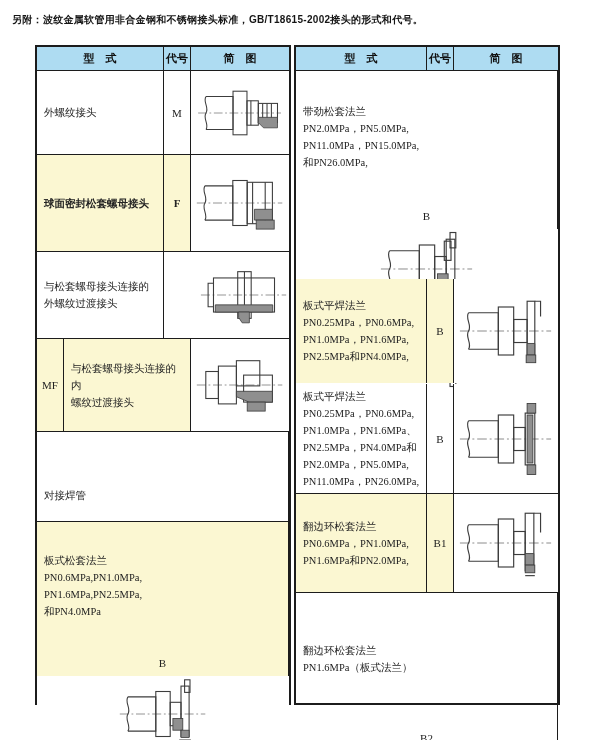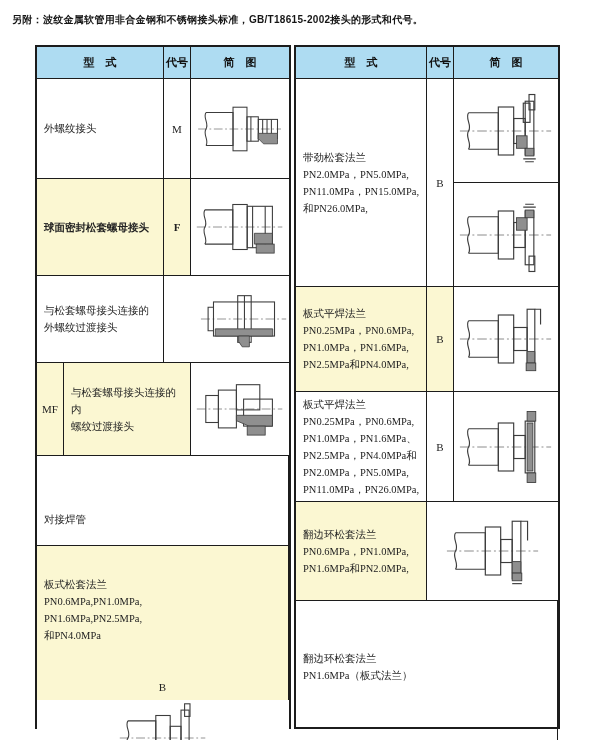--- a/index.html
+++ b/index.html
@@ -12,43 +12,43 @@
     font-size:10px;font-weight:bold;letter-spacing:0.3px;color:#151515;
   }
   .tables{position:absolute;left:35px;top:45px;display:flex;gap:3px;}
   .tbl{border:2px solid #1c1c1c;background:#fff;}
   .tbl-left{width:252px;}
   .tbl-right{width:262px;}
   .tr{display:flex;border-bottom:1px solid #1c1c1c;box-sizing:border-box;}
   .tr:last-child{border-bottom:none;flex-direction:column;}
   .c{border-right:1px solid #1c1c1c;box-sizing:border-box;}
   .c:last-child{border-right:none;}
-  .head{height:32px;}
+  .head{height:24px;}
   .head .c{
     background:#aedcf2;display:flex;align-items:center;justify-content:center;
     font-size:11px;font-weight:bold;color:#111;
   }
   .c-type{
     flex:0 0 127px;display:flex;align-items:center;
     padding:4px 7px;font-size:10.5px;line-height:1.62;
     font-family:"Liberation Serif", serif;white-space:pre-line;color:#222;
   }
   .tbl-right .c-type{flex:0 0 131px;}
   .c-code{
     flex:0 0 27px;display:flex;align-items:center;justify-content:center;
     font-size:11px;font-family:"Liberation Serif", serif;color:#222;
   }
   .c-diag{flex:1;display:flex;flex-direction:column;background:#fff;}
   .half{flex:1;display:flex;align-items:center;justify-content:center;}
   .half + .half{border-top:1px solid #1c1c1c;}
   .y{background:#fbf7d2;}
   
-  .lr0{height:100px;}.lr1{height:97px;font-weight:bold;}.lr2{height:87px;gap:34px;}
+  .lr0{height:84px;}.lr1{height:97px;font-weight:bold;}.lr2{height:87px;gap:34px;}
   .lr3{height:93px;}.lr4{height:90px;flex-direction:column;}.lr5{height:181px;}
-  .rr0{height:208px;}.rr1{height:105px;}.rr2{height:110px;}
+  .rr0{height:208px;flex-direction:column;}.rr1{height:105px;}.rr2{height:110px;}
   .rr3{height:99px;}.rr4{height:106px;}
   
   svg.diag{display:block;}
   .ln{fill:none;stroke:#3c3c3c;stroke-width:1.2;}
   .cl{stroke:#6a6a6a;stroke-width:0.8;stroke-dasharray:10 3 2 3;fill:none;}
   .g{fill:#8f8f8f;stroke:#3c3c3c;stroke-width:0.9;}
 </style>
 </head>
 <body>
 
@@ -273,20 +273,21 @@
           <rect class="g" x="72" y="66" width="9" height="10"></rect>
         </svg>
       </div>
         </div>
     </div>
 
     <div class="tr rr3">
       <div class="c c-type y">翻边环松套法兰
 PN0.6MPa，PN1.0MPa,
 PN1.6MPa和PN2.0MPa,</div>
+      <div class="c c-code y">B1</div>
       <div class="c c-diag">
           <div class="half">
         <svg class="diag" width="96" height="80" viewBox="0 0 100 78">
           <use href="#d-pipe"></use>
           <rect class="ln" x="58" y="27" width="12" height="24"></rect>
           <rect class="ln" x="70" y="8" width="9" height="60"></rect>
           <path class="ln" d="M79 8 h7 v20"></path>
           <polygon class="g" points="70,50 79,50 79,62 70,62"></polygon>
           <rect class="g" x="70" y="62" width="10" height="8"></rect>
           <path class="ln" d="M70 73 h10"></path>

